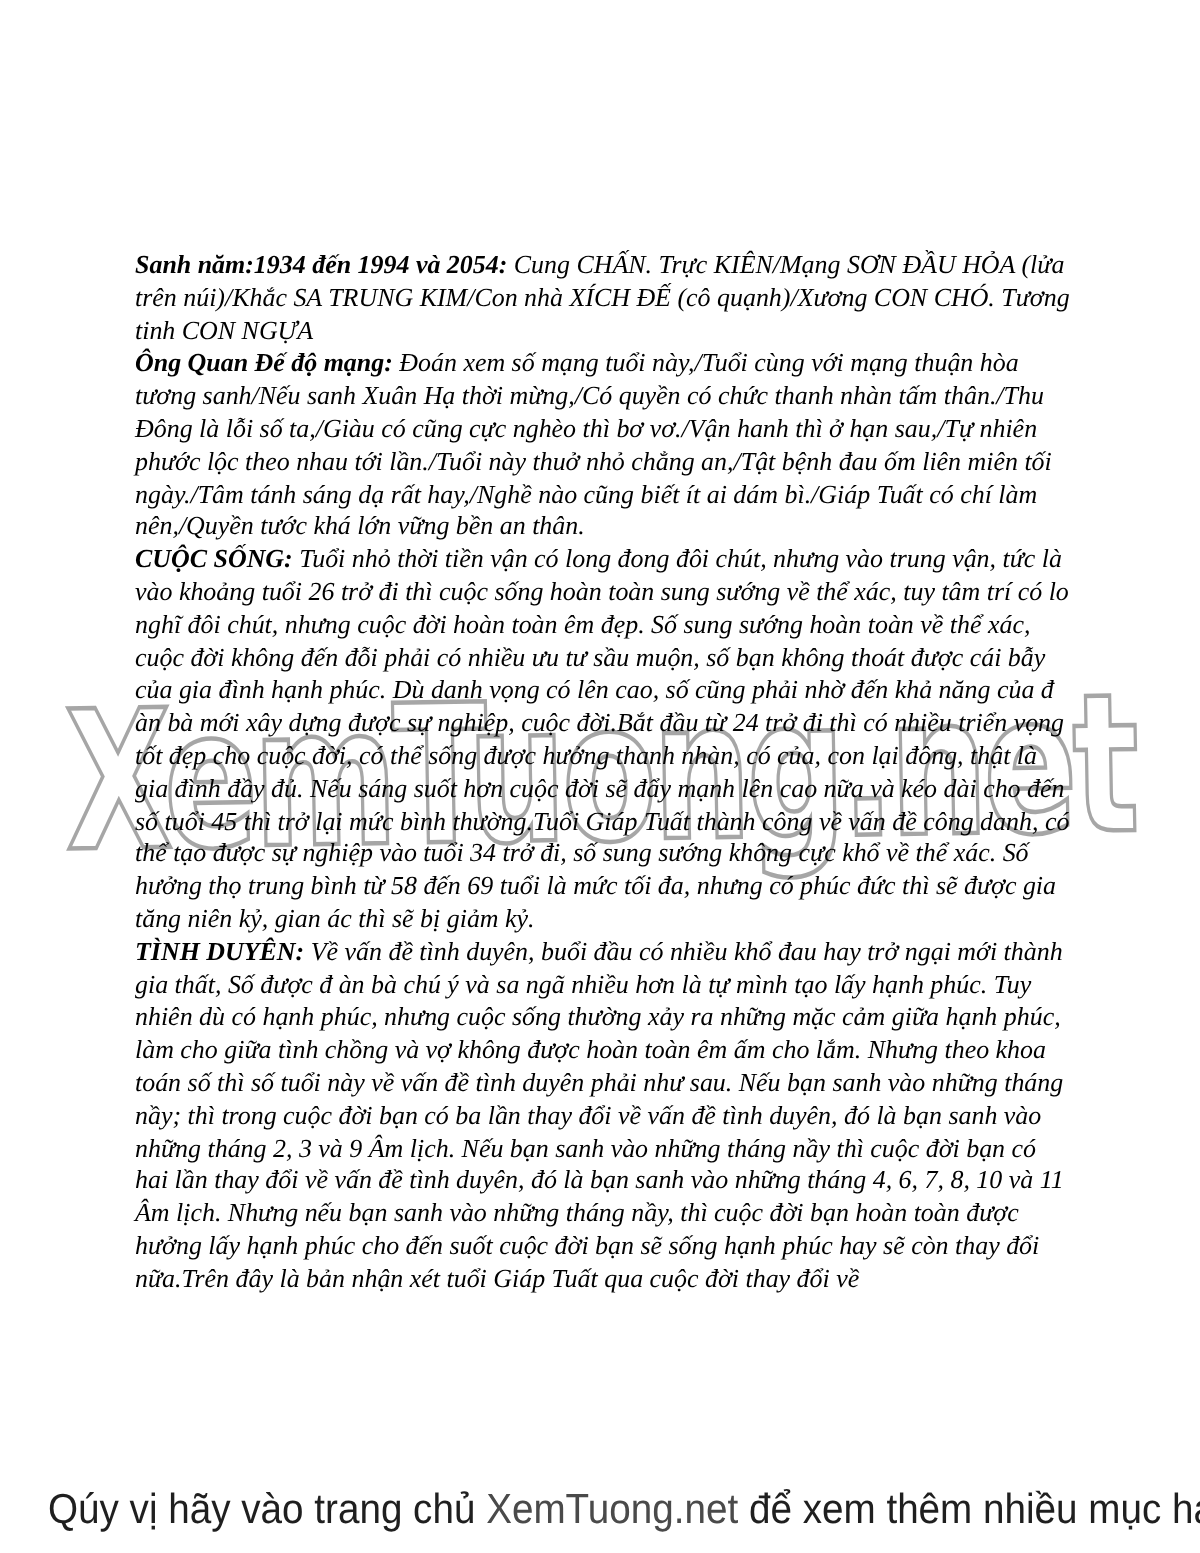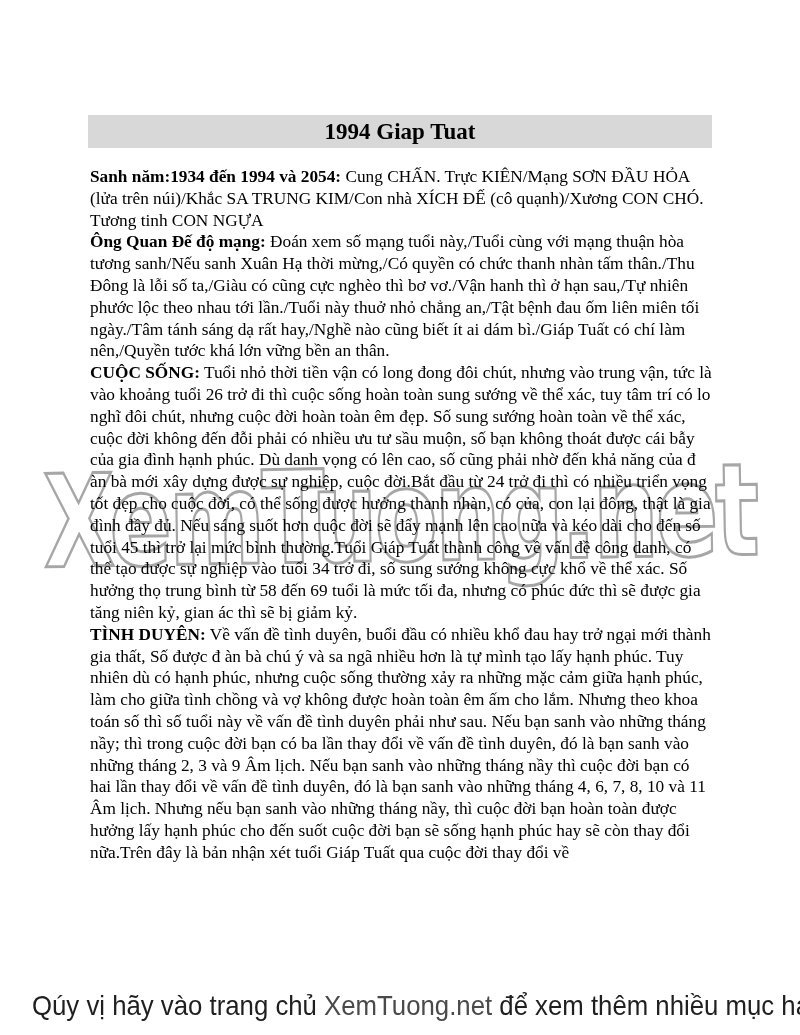--- a/index.html
+++ b/index.html
@@ -37,20 +37,21 @@
   .content {
     position: absolute;
     left: 90px;
     top: 166px;
     width: 624px;
     z-index: 1;
     color: #000000;
     font-size: 17.3px;
     line-height: 21.8px;
     text-align: left;
+    font-style: italic;
   }
   .content p {
     margin: 0;
     padding: 0;
   }
   .para-label {
     font-weight: bold;
   }
   .watermark {
     position: absolute;
@@ -88,23 +89,20 @@
     cursor: pointer;
   }
 </style>
 </head>
 <body>
 
 <div class="page">
 
   <div class="watermark">XemTuong.net</div>
 
-  <div class="title-bar">
-    <span class="page-title">1994 Giap Tuat</span>
-  </div>
 
   <div class="content">
     <p>
       <span class="para-label">Sanh năm:1934 đến 1994 và 2054:</span><span> Cung CHẤN. Trực KIÊN/Mạng SƠN ĐẦU HỎA (lửa trên núi)/Khắc SA TRUNG KIM/Con nhà XÍCH ĐẾ (cô quạnh)/Xương CON CHÓ. Tương tinh CON NGỰA</span>
     </p>
     <p>
       <span class="para-label">Ông Quan Đế độ mạng:</span><span> Đoán xem số mạng tuổi này,/Tuổi cùng với mạng thuận hòa tương sanh/Nếu sanh Xuân Hạ thời mừng,/Có quyền có chức thanh nhàn tấm thân./Thu Đông là lỗi số ta,/Giàu có cũng cực nghèo thì bơ vơ./Vận hanh thì ở hạn sau,/Tự nhiên phước lộc theo nhau tới lần./Tuổi này thuở nhỏ chẳng an,/Tật bệnh đau ốm liên miên tối ngày./Tâm tánh sáng dạ rất hay,/Nghề nào cũng biết ít ai dám bì./Giáp Tuất có chí làm nên,/Quyền tước khá lớn vững bền an thân.</span>
     </p>
     <p>
       <span class="para-label">CUỘC SỐNG:</span><span> Tuổi nhỏ thời tiền vận có long đong đôi chút, nhưng vào trung vận, tức là vào khoảng tuổi 26 trở đi thì cuộc sống hoàn toàn sung sướng về thể xác, tuy tâm trí có lo nghĩ đôi chút, nhưng cuộc đời hoàn toàn êm đẹp. Số sung sướng hoàn toàn về thể xác, cuộc đời không đến đỗi phải có nhiều ưu tư sầu muộn, số bạn không thoát được cái bẫy của gia đình hạnh phúc. Dù danh vọng có lên cao, số cũng phải nhờ đến khả năng của đ àn bà mới xây dựng được sự nghiệp, cuộc đời.Bắt đầu từ 24 trở đi thì có nhiều triển vọng tốt đẹp cho cuộc đời, có thể sống được hưởng thanh nhàn, có của, con lại đông, thật là gia đình đầy đủ. Nếu sáng suốt hơn cuộc đời sẽ đẩy mạnh lên cao nữa và kéo dài cho đến số tuổi 45 thì trở lại mức bình thường.Tuổi Giáp Tuất thành công về vấn đề công danh, có thể tạo được sự nghiệp vào tuổi 34 trở đi, số sung sướng không cực khổ về thể xác. Số hưởng thọ trung bình từ 58 đến 69 tuổi là mức tối đa, nhưng có phúc đức thì sẽ được gia tăng niên kỷ, gian ác thì sẽ bị giảm kỷ.</span>

